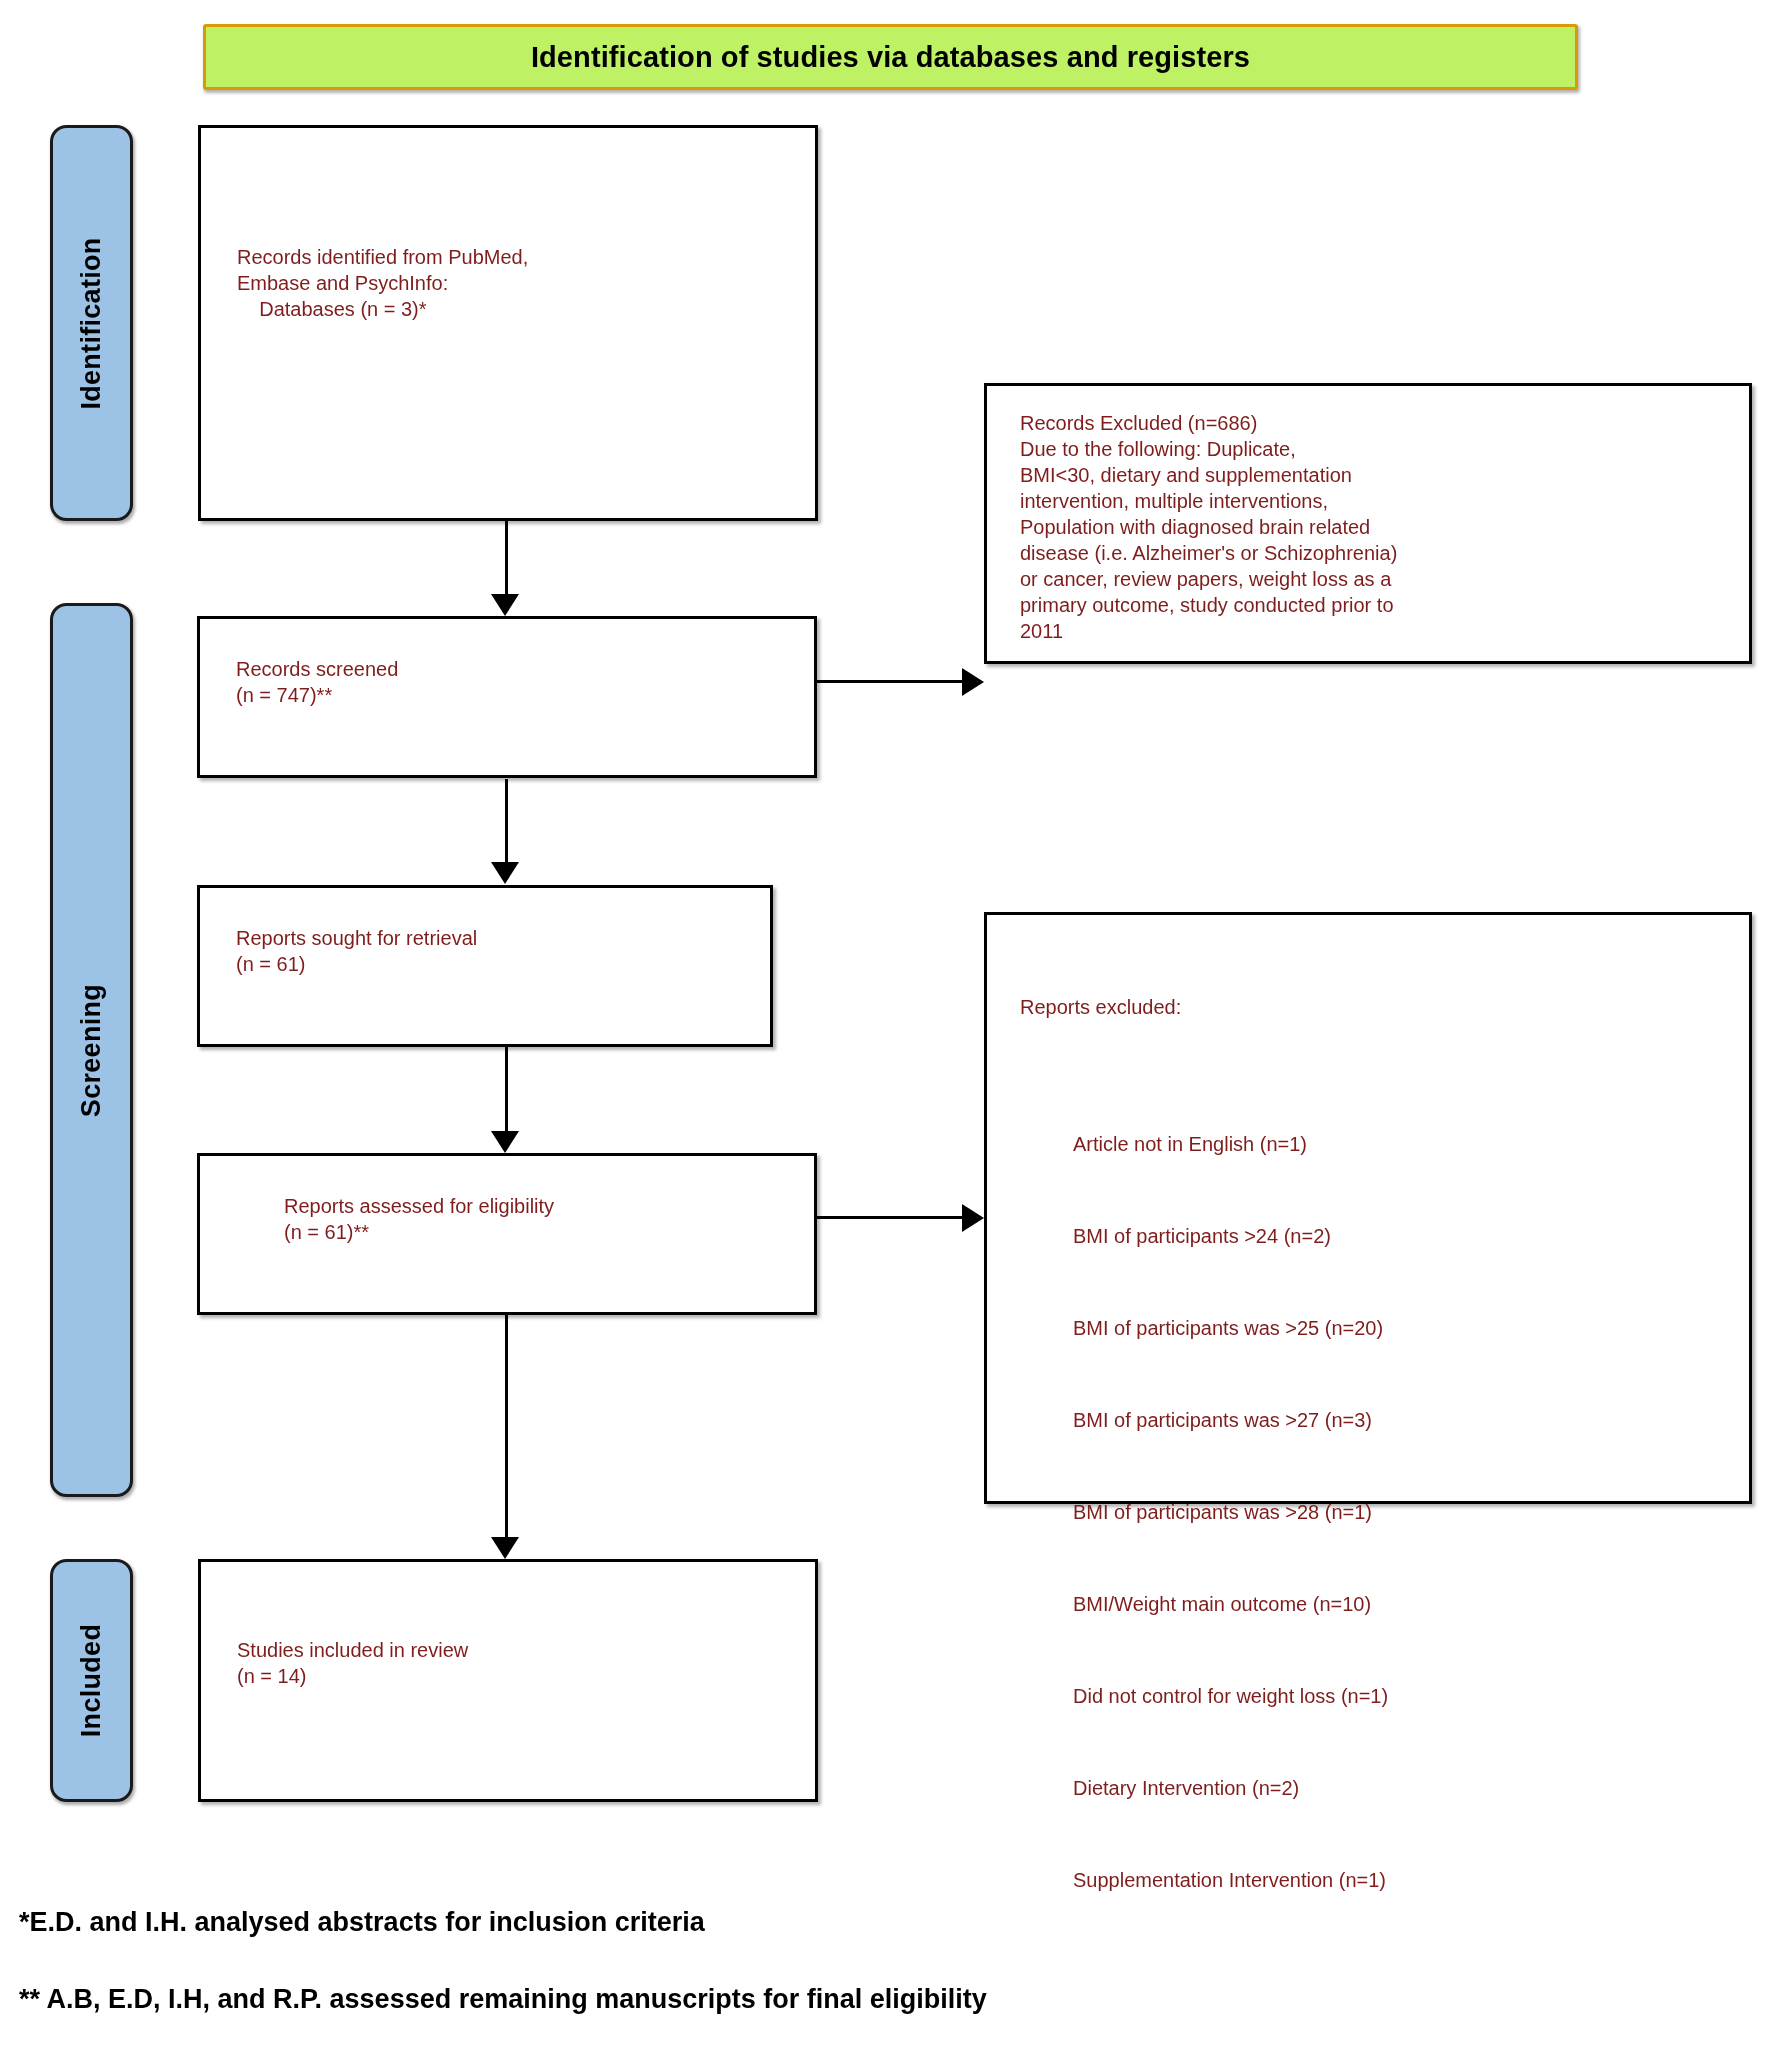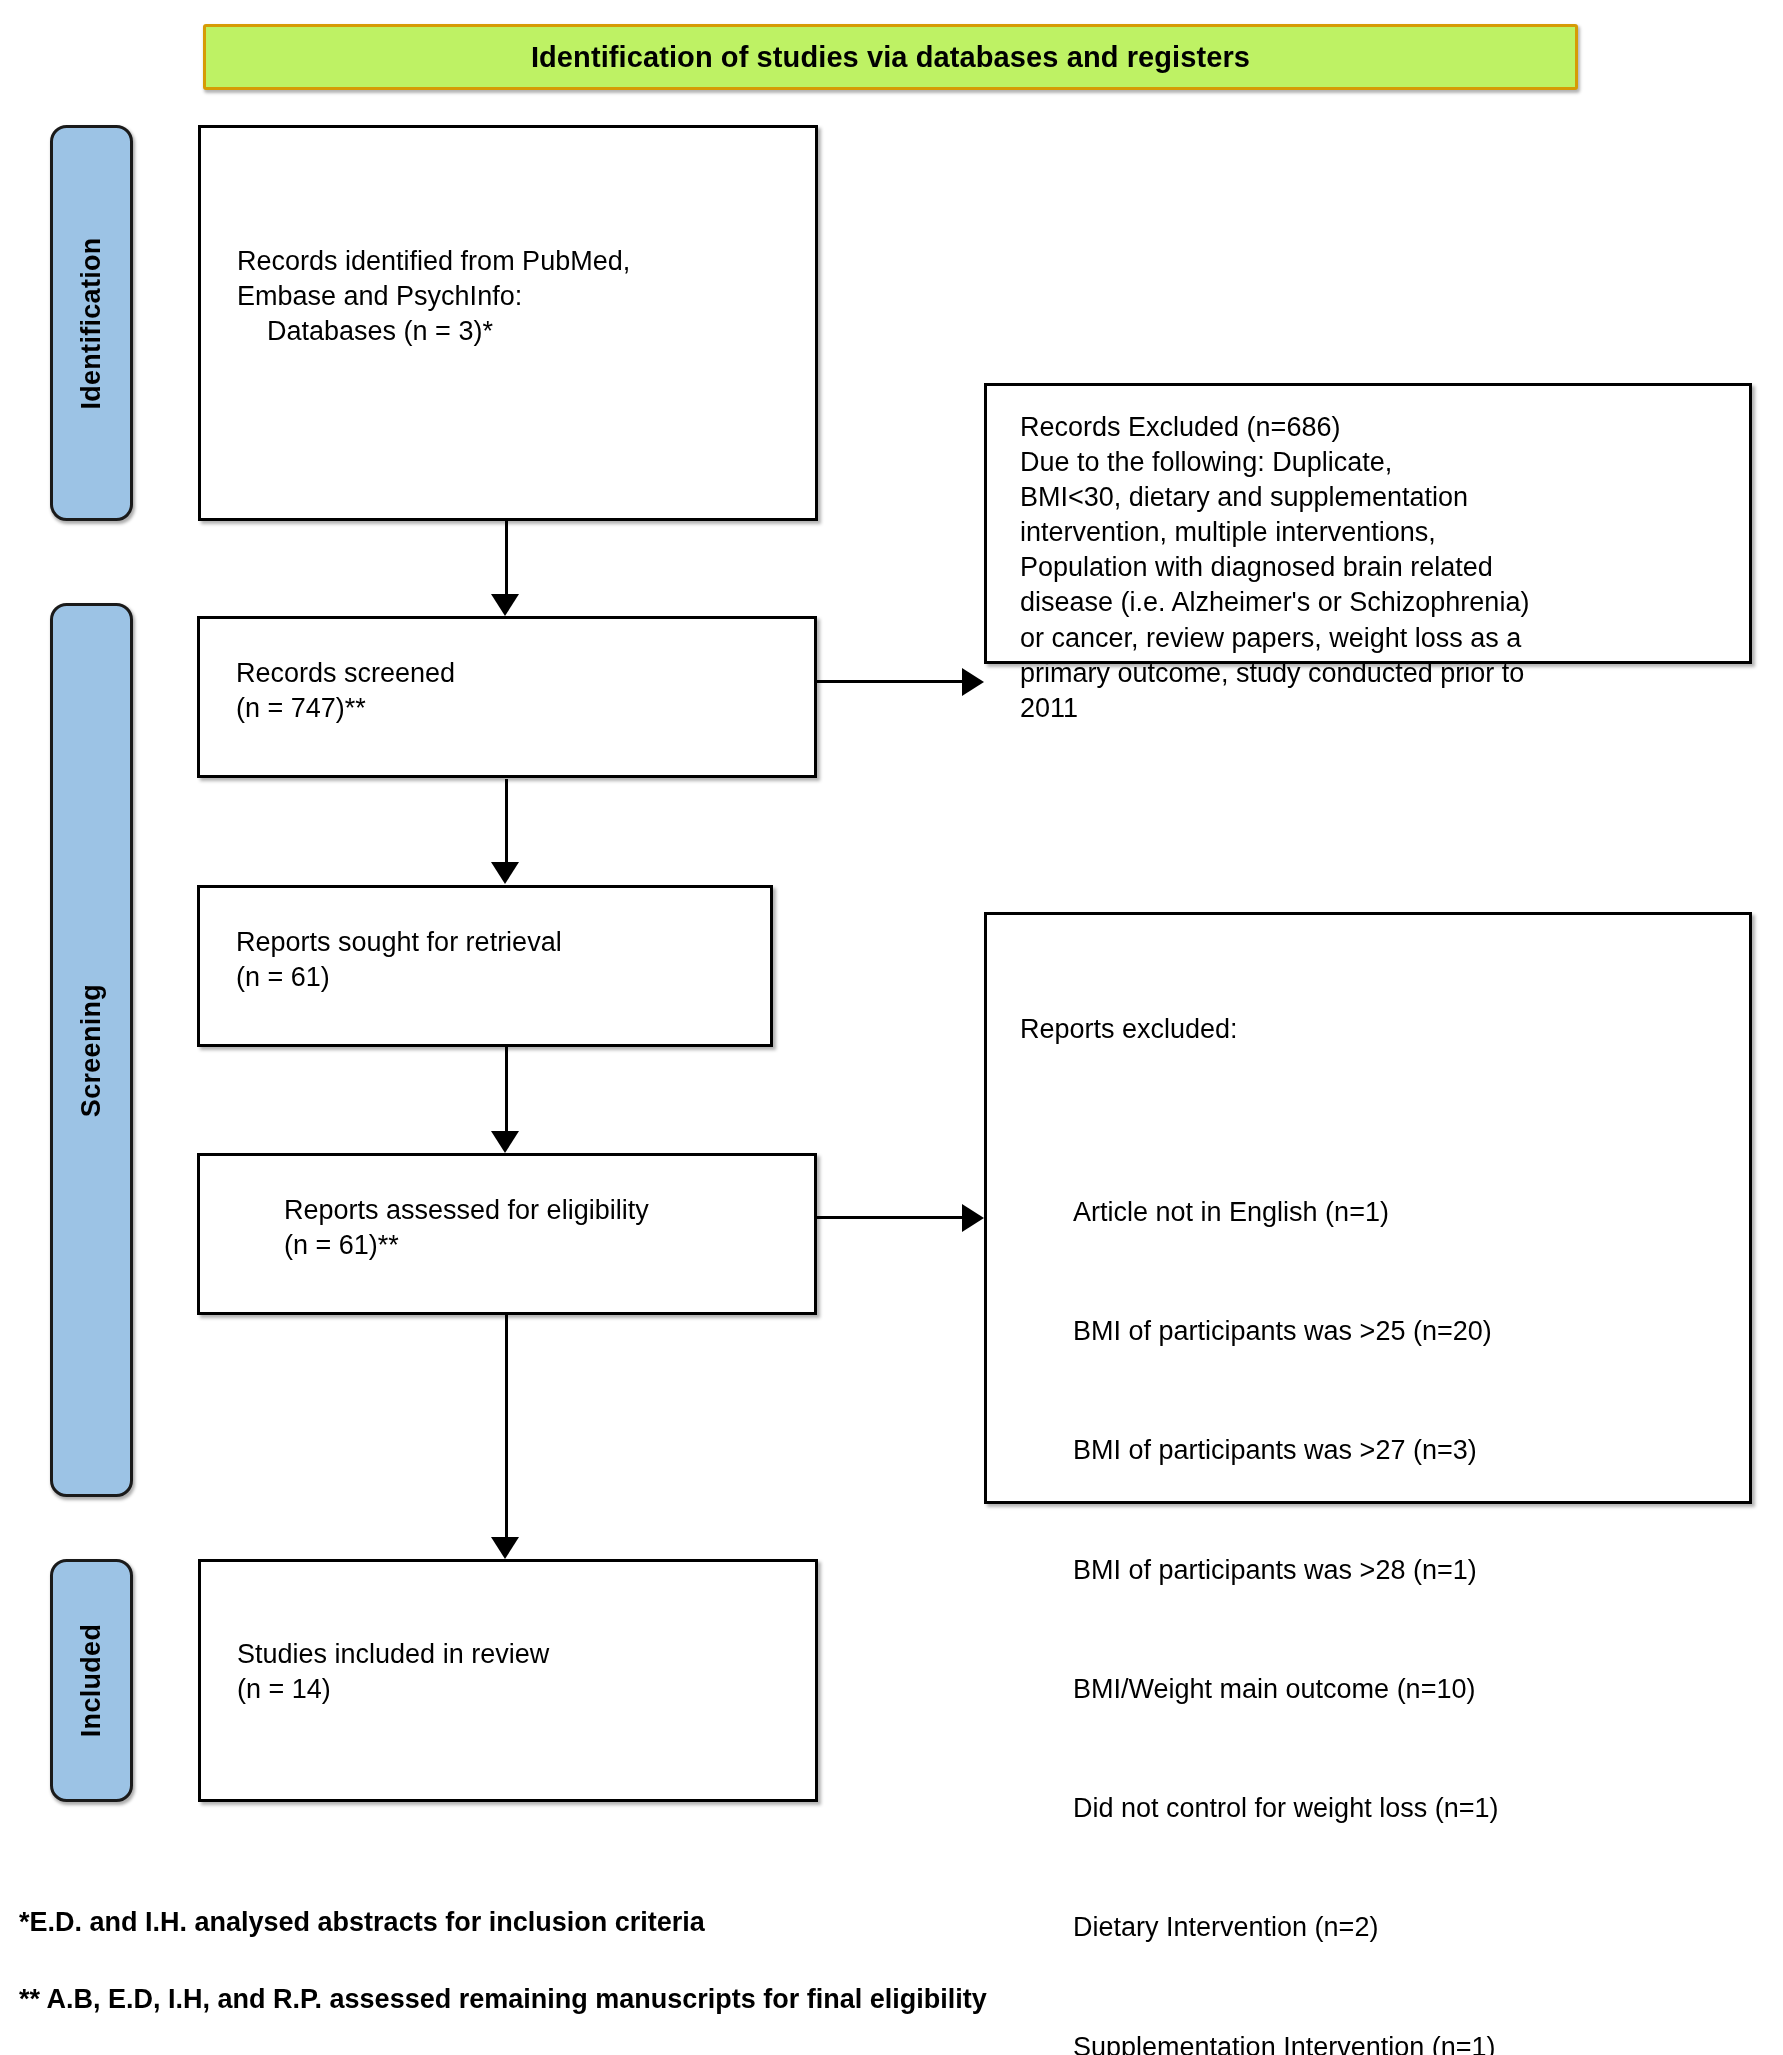--- a/index.html
+++ b/index.html
@@ -72,23 +72,23 @@
     position: absolute;
     background: #ffffff;
     border: 3.8px solid #000000;
     box-sizing: border-box;
     box-shadow: 2.6px 3.2px 3.2px rgba(0,0,0,0.30);
   }
   .box-text {
     position: absolute;
     left: 36px;
     right: 0;
-    font-size: 27px;
+    font-size: 20px;
     line-height: 1.30;
-    color: #000000;
+    color: #7f1d1d;
     white-space: pre-wrap;
   }
 
   
   #box-identified   { left: 198px; top: 125px;  width: 620px; height: 396px; }
   #box-identified .box-text { top: 116px; }
 
   #box-screened     { left: 197px; top: 616px;  width: 620px; height: 162px; }
   #box-screened .box-text { top: 37px; }
 
@@ -235,20 +235,21 @@
 or cancer, review papers, weight loss as a
 primary outcome, study conducted prior to
 2011</div>
   </div>
 
   <div class="box" id="box-reports-excluded">
     <div class="box-text">
       <p class="excl-head">Reports excluded:</p>
       <ul class="excl-list">
         <li>Article not in English (n=1)</li>
+        <li>BMI of participants &gt;24 (n=2)</li>
         <li>BMI of participants was &gt;25 (n=20)</li>
         <li>BMI of participants was &gt;27 (n=3)</li>
         <li>BMI of participants was &gt;28 (n=1)</li>
         <li>BMI/Weight main outcome (n=10)</li>
         <li>Did not control for weight loss (n=1)</li>
         <li>Dietary Intervention (n=2)</li>
         <li>Supplementation Intervention (n=1)</li>
         
         
         

